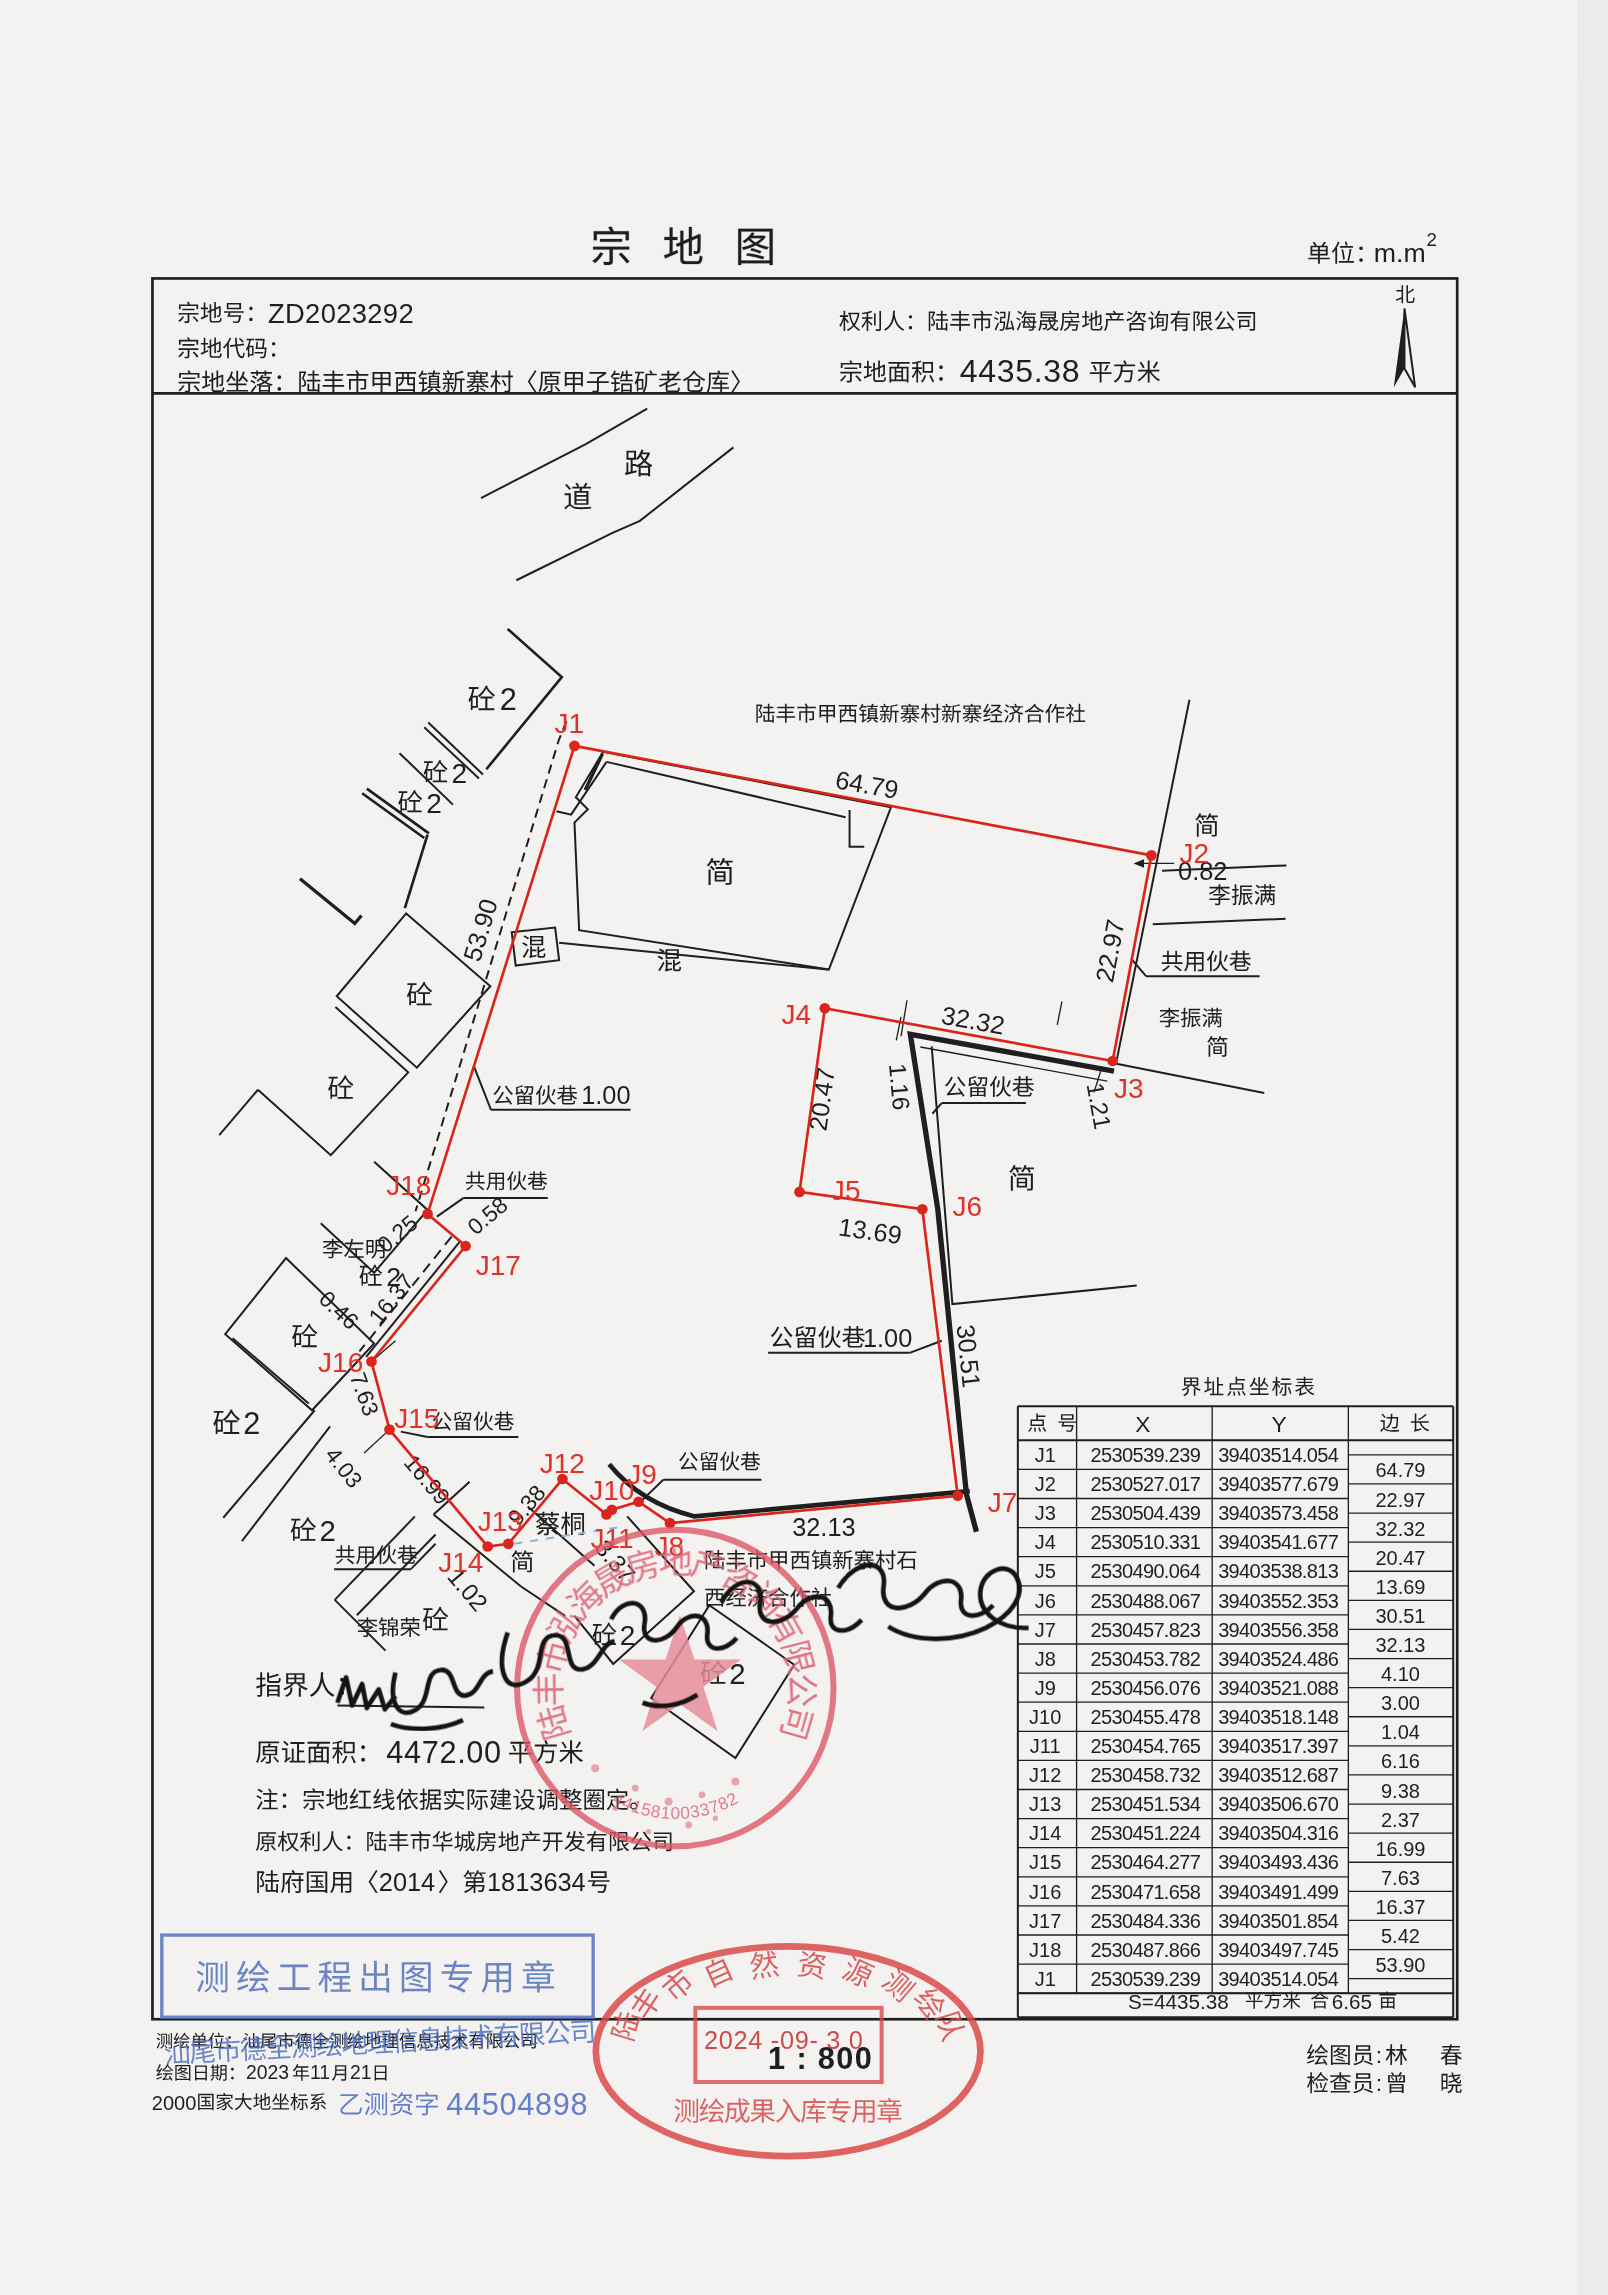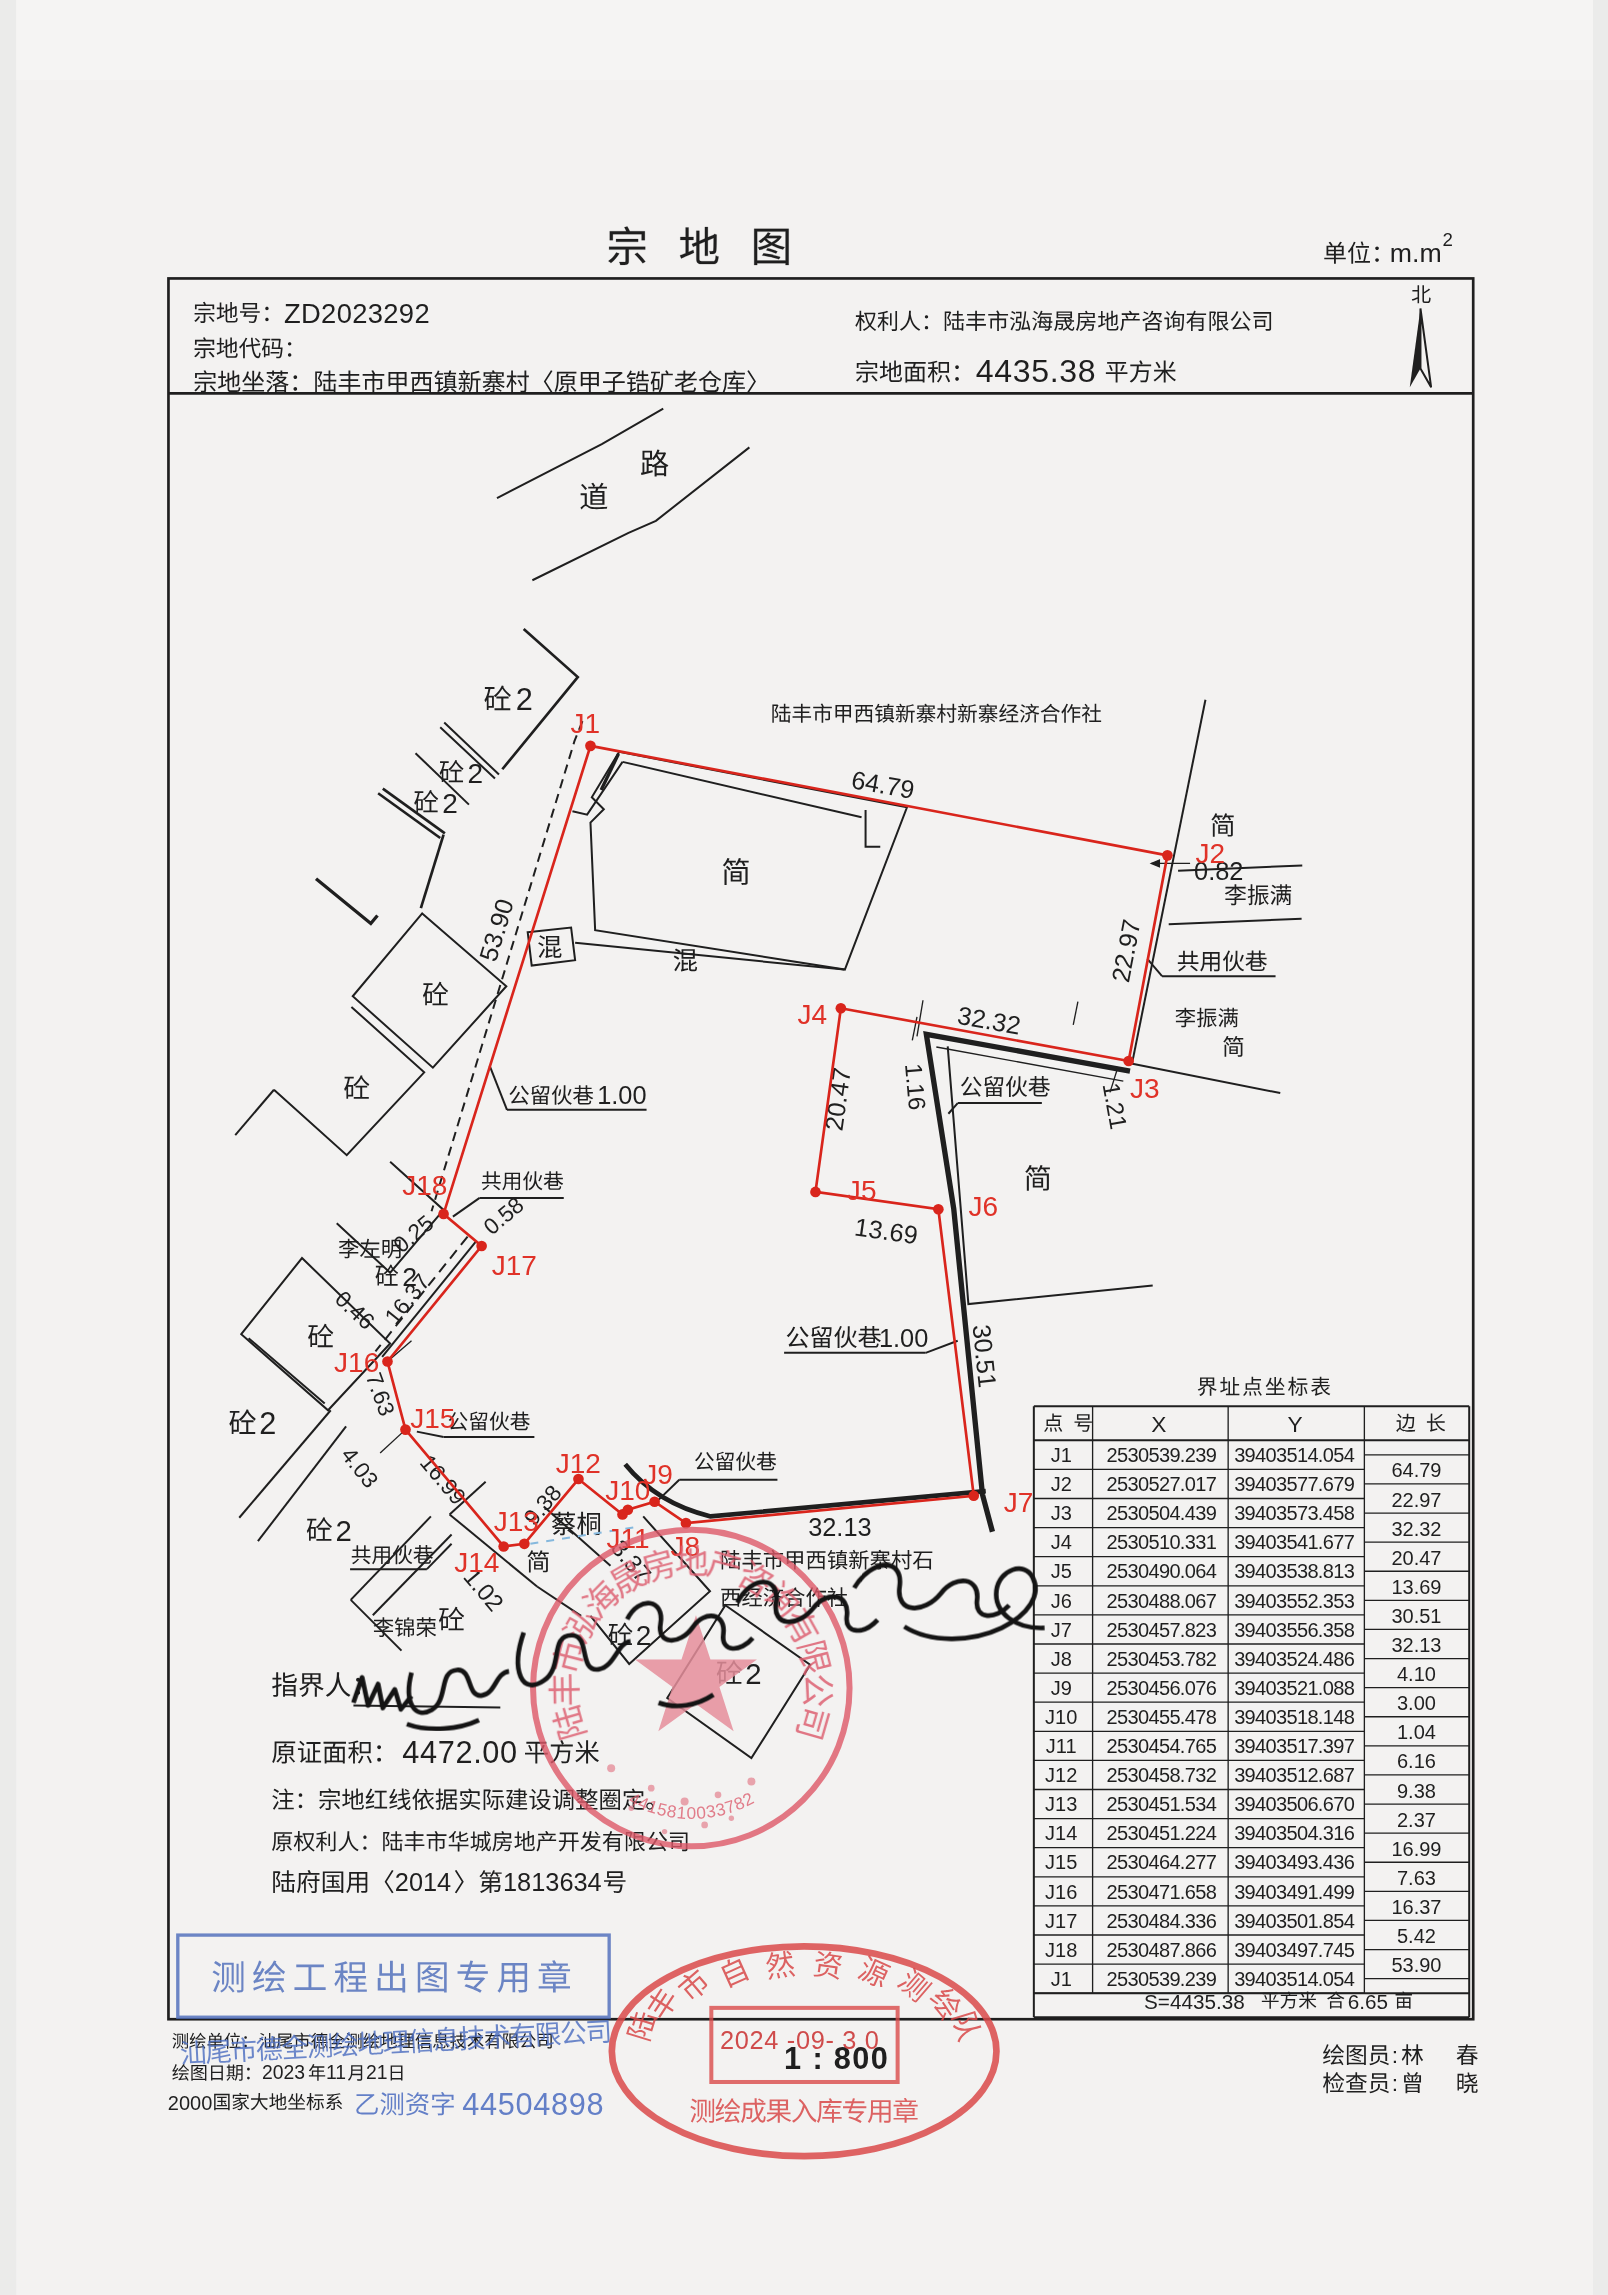--- a/index.html
+++ b/index.html
@@ -1,14 +1,14 @@
 <!DOCTYPE html>
 <html style="font-size:10.7px"><head><meta charset="utf-8"><style>
 html,body{margin:0;padding:0;background:#ebebea;}
-#page{position:relative;width:1577px;height:2295px;overflow:hidden;font-family:"Liberation Sans",sans-serif;padding-left:16px;}
+#page{position:relative;width:1577px;height:2295px;overflow:hidden;font-family:"Liberation Sans",sans-serif;}
 </style></head><body>
 <div id="page">
 <svg width="1609" height="2295" viewBox="0 0 2409 3437">
 <defs>
 <path id="u5B97" d="M231 549V481H764V549ZM235 221C192 143 118 66 45 16C63 4 94 -21 108 -33C179 22 258 111 308 198ZM682 184C751 116 835 21 874 -37L940 3C899 63 814 155 744 220ZM431 831C448 803 466 768 479 737H79V522H153V667H849V522H926V737H564C550 771 526 817 503 852ZM63 364V293H461V12C461 0 456 -4 441 -5C424 -5 368 -5 309 -4C320 -24 331 -54 334 -76C413 -76 464 -75 496 -64C528 -52 538 -31 538 11V293H936V364Z"></path>
 <path id="u5730" d="M429 747V473L321 428L349 361L429 395V79C429 -30 462 -57 577 -57C603 -57 796 -57 824 -57C928 -57 953 -13 964 125C944 128 914 140 897 153C890 38 880 11 821 11C781 11 613 11 580 11C513 11 501 22 501 77V426L635 483V143H706V513L846 573C846 412 844 301 839 277C834 254 825 250 809 250C799 250 766 250 742 252C751 235 757 206 760 186C788 186 828 186 854 194C884 201 903 219 909 260C916 299 918 449 918 637L922 651L869 671L855 660L840 646L706 590V840H635V560L501 504V747ZM33 154 63 79C151 118 265 169 372 219L355 286L241 238V528H359V599H241V828H170V599H42V528H170V208C118 187 71 168 33 154Z"></path>
 <path id="u56FE" d="M375 279C455 262 557 227 613 199L644 250C588 276 487 309 407 325ZM275 152C413 135 586 95 682 61L715 117C618 149 445 188 310 203ZM84 796V-80H156V-38H842V-80H917V796ZM156 29V728H842V29ZM414 708C364 626 278 548 192 497C208 487 234 464 245 452C275 472 306 496 337 523C367 491 404 461 444 434C359 394 263 364 174 346C187 332 203 303 210 285C308 308 413 345 508 396C591 351 686 317 781 296C790 314 809 340 823 353C735 369 647 396 569 432C644 481 707 538 749 606L706 631L695 628H436C451 647 465 666 477 686ZM378 563 385 570H644C608 531 560 496 506 465C455 494 411 527 378 563Z"></path>
 <path id="u5355" d="M221 437H459V329H221ZM536 437H785V329H536ZM221 603H459V497H221ZM536 603H785V497H536ZM709 836C686 785 645 715 609 667H366L407 687C387 729 340 791 299 836L236 806C272 764 311 707 333 667H148V265H459V170H54V100H459V-79H536V100H949V170H536V265H861V667H693C725 709 760 761 790 809Z"></path>
 <path id="u4F4D" d="M369 658V585H914V658ZM435 509C465 370 495 185 503 80L577 102C567 204 536 384 503 525ZM570 828C589 778 609 712 617 669L692 691C682 734 660 797 641 847ZM326 34V-38H955V34H748C785 168 826 365 853 519L774 532C756 382 716 169 678 34ZM286 836C230 684 136 534 38 437C51 420 73 381 81 363C115 398 148 439 180 484V-78H255V601C294 669 329 742 357 815Z"></path>
 <path id="uFF1A" d="M250 486C290 486 326 515 326 560C326 606 290 636 250 636C210 636 174 606 174 560C174 515 210 486 250 486ZM250 -4C290 -4 326 26 326 71C326 117 290 146 250 146C210 146 174 117 174 71C174 26 210 -4 250 -4Z"></path>

